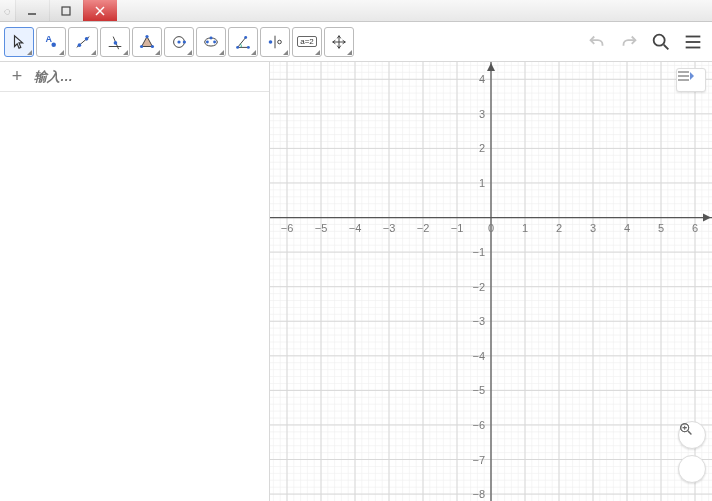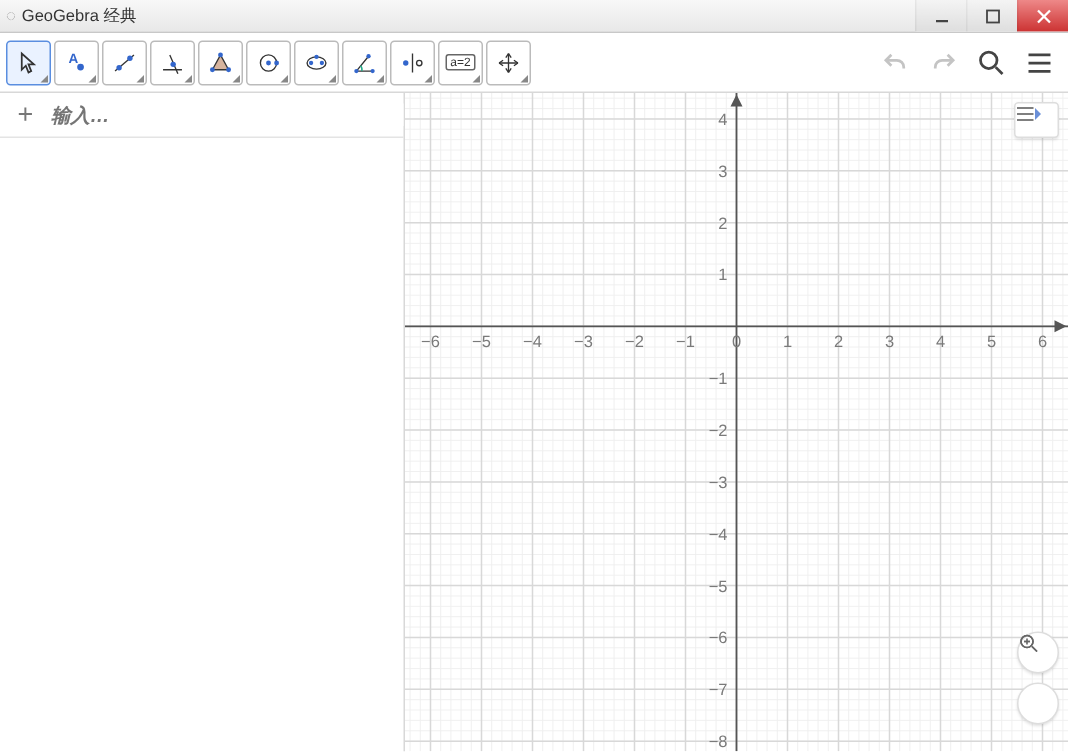--- a/index.html
+++ b/index.html
@@ -34,21 +34,20 @@
   .zoomctl { position:absolute; right:6px; bottom:18px; display:flex; flex-direction:column; gap:6px; }
   .zoombtn { width:28px; height:28px; border:1px solid #ddd; border-radius:14px; background:#fff; display:flex; align-items:center; justify-content:center; box-shadow:0 1px 2px rgba(0,0,0,.12); color:#666; cursor:pointer; }
 
   .gridlabel { font-size:11px; fill:#7a7a7a; }
 </style>
 </head>
 <body>
 
 <div class="titlebar">
   <span class="favicon">◌</span>
-  <span class="title">GeoGebra 经典</span>
   <div class="winbtns">
     <div class="winbtn">
         <svg width="10" height="10">
           <line x1="1" y1="8" x2="9" y2="8" stroke="#444" stroke-width="1.5"></line>
         </svg>
       </div>
     <div class="winbtn">
         <svg width="10" height="10">
           <rect x="1" y="1" width="8" height="8" fill="none" stroke="#444" stroke-width="1.2"></rect>
         </svg>

